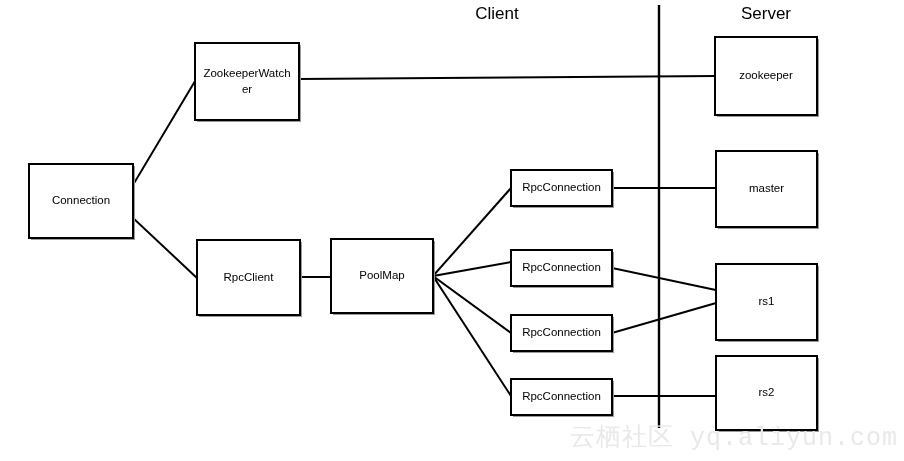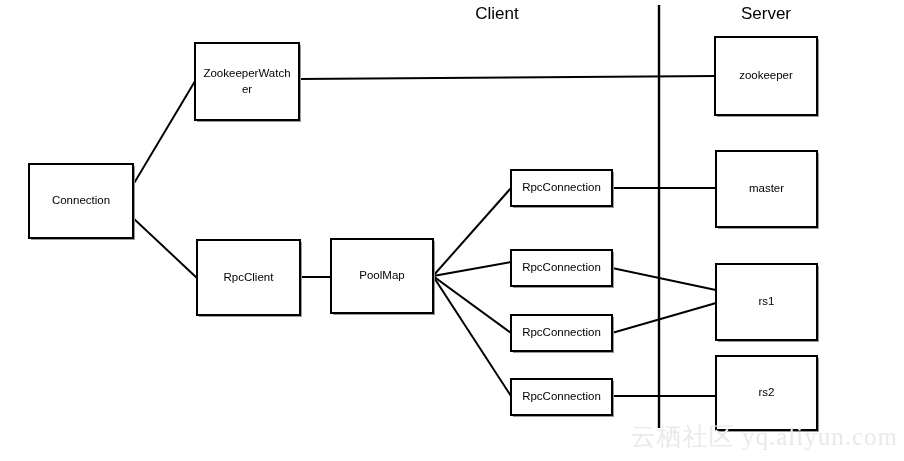--- a/index.html
+++ b/index.html
@@ -53,21 +53,21 @@
     font-family: "Liberation Sans", sans-serif;
     font-size: 17px;
     fill: #000000;
     text-anchor: middle;
     dominant-baseline: middle;
   }
   .watermark {
     position: absolute;
     right: 6px;
     bottom: 8px;
-    font-family: Liberation Serif, serif;
+    font-family: Liberation Mono, monospace;
     font-size: 25px;
     letter-spacing: 1px;
     color: #e9e9e9;
     white-space: nowrap;
     user-select: none;
     pointer-events: none;
     text-align: center;
   }
 </style>
 </head>

